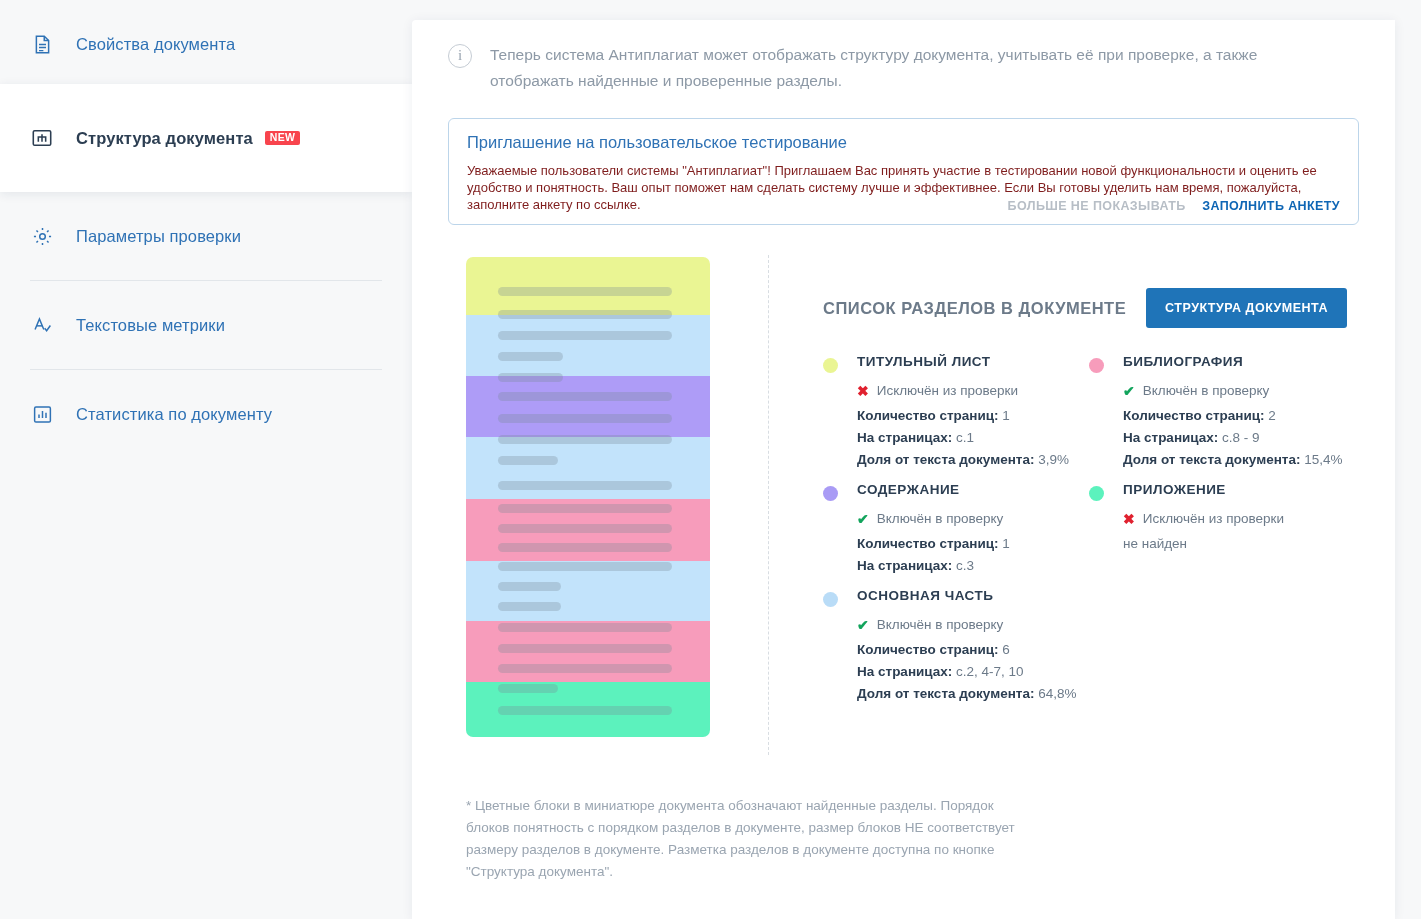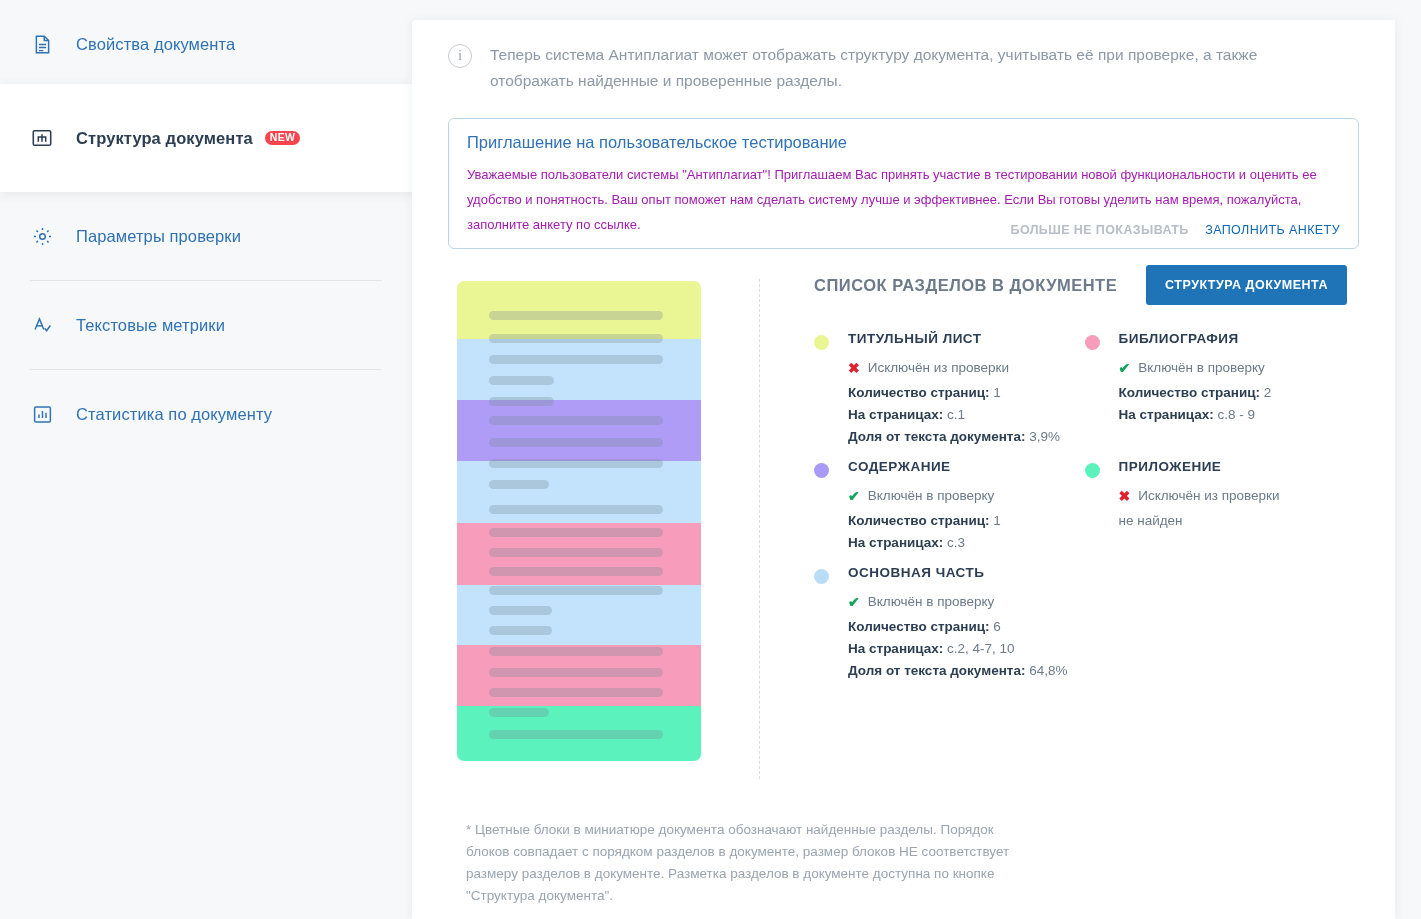--- a/index.html
+++ b/index.html
@@ -38,21 +38,21 @@
     margin-top:-4px;
   }
   .nav-item.active .lbl { color:#2c3e52; font-weight:bold; }
   .nav-divider {
     height:1px; background:#e2e6ea; margin:0 30px 0 30px;
   }
   .badge-new {
     display:inline-block;
     background:#f8444d; color:#fff;
     font-size:10.5px; font-weight:bold; letter-spacing:.3px;
-    padding:0 5px 2px 5px; border-radius:8px;
+    padding:0 5px 2px 5px; border-radius:2px;
     margin-left:12px; vertical-align:middle; line-height:12px;
   }
 
   
   #main {
     position:absolute; left:412px; top:20px;
     width:983px; height:899px;
     background:#ffffff;
     border-radius:4px 0 0 0;
     box-shadow: 0 1px 12px rgba(25,45,80,.07);
@@ -79,36 +79,36 @@
   #invite {
     margin:14px 36px 0 36px;
     border:1px solid #bcd5ea; border-radius:6px;
     padding:14px 18px 10px 18px;
     background:#fff;
   }
   #invite .title {
     font-size:16.5px; color:#2f72b5; margin-bottom:10px;
   }
   #invite .body {
-    font-size:13px; color:#a21caf; line-height:25px;
+    font-size:13px; color:#7f1d1d; line-height:17px;
   }
   #invite .actions {
     text-align:right; margin-top:-17px;
   }
   #invite .link-muted {
     font-size:12.5px; font-weight:bold; color:#b7bec6;
     letter-spacing:.4px; cursor:pointer; margin-right:12px;
   }
   #invite .link-primary {
-    font-size:12.5px; font-weight:normal; color:#0f66b5;
+    font-size:12.5px; font-weight:bold; color:#0f66b5;
     letter-spacing:.4px; cursor:pointer;
   }
 
   
-  #content-row { display:flex; padding:30px 0 0 7px; }
+  #content-row { display:flex; padding:30px 0 0 16px;align-items:center; }
   #thumb-col {
     width:341px; flex:0 0 341px;
     border-right:1px dashed #d8dde2;
     padding-left:38px; padding-top:2px;
     min-height:500px;
   }
 
   
   #thumb {
     width:244px; height:480px;
@@ -308,20 +308,21 @@
           <div class="section">
             <span class="dot" style="background: rgb(247, 156, 187);"></span>
             <div class="sec-body">
               <div class="sec-name">БИБЛИОГРАФИЯ</div>
               <div class="status">
                 <span class="mark ok">✔</span>
                 <span>Включён в проверку</span>
               </div>
               <div class="kv"><b>Количество страниц:</b> 2</div>
               <div class="kv"><b>На страницах:</b> с.8 - 9</div>
+              <div class="kv"><b>Доля от текста документа:</b> 15,4%</div>
             </div>
           </div>
           <div class="section">
             <span class="dot" style="background: rgb(169, 155, 245);"></span>
             <div class="sec-body">
               <div class="sec-name">СОДЕРЖАНИЕ</div>
               <div class="status">
                 <span class="mark ok">✔</span>
                 <span>Включён в проверку</span>
               </div>
@@ -351,15 +352,15 @@
               <div class="kv"><b>Количество страниц:</b> 6</div>
               <div class="kv"><b>На страницах:</b> с.2, 4-7, 10</div>
               <div class="kv"><b>Доля от текста документа:</b> 64,8%</div>
             </div>
           </div>
         </div>
     </div>
 
   </div>
 
-  <div id="footnote">* Цветные блоки в миниатюре документа обозначают найденные разделы. Порядок блоков совпадает с порядком разделов в документе, размер блоков НЕ соответствует размеру разделов в документе. Разметка разделов в документе доступна по кнопке "Структура документа".</div>
+  <div id="footnote">* Цветные блоки в миниатюре документа обозначают найденные разделы. Порядок блоков понятность с порядком разделов в документе, размер блоков НЕ соответствует размеру разделов в документе. Разметка разделов в документе доступна по кнопке "Структура документа".</div>
 
 </div>
 
 </body></html>

